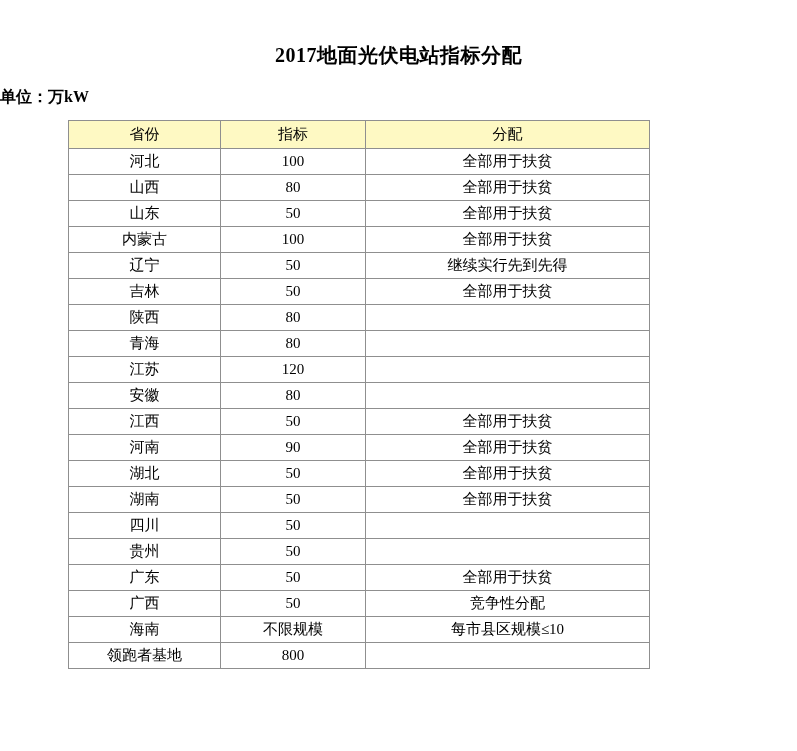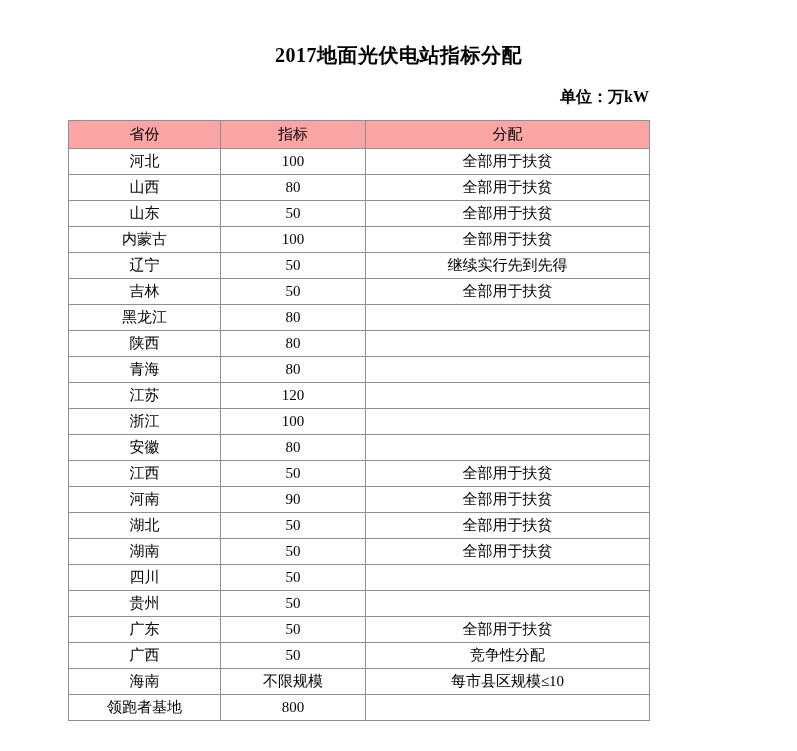--- a/index.html
+++ b/index.html
@@ -23,21 +23,21 @@
   }
   .doc-title {
     text-align: center;
     font-size: 20px;
     font-weight: bold;
     letter-spacing: 0.5px;
     margin-top: 42px;
     font-family: "Liberation Serif", "DejaVu Serif", serif;
   }
   .unit-line {
-    text-align: right;
+    text-align: left;
     font-size: 16px;
     font-weight: bold;
     margin-top: 18px;
     padding-right: 148px;
   }
   .table-wrap {
     margin-top: 12px;
     padding-left: 68px;
     padding-right: 68px;
   }
@@ -50,21 +50,21 @@
     border: 1px solid #8f8f8f;
     height: 25px;
     font-size: 15px;
     text-align: center;
     vertical-align: middle;
     padding: 0;
     font-weight: normal;
     font-family: "Liberation Serif", "DejaVu Serif", serif;
   }
   table.alloc thead th {
-    background: #fca5a5;
+    background: #fef9c3;
     font-weight: normal;
     height: 27px;
   }
   col.c-prov { width: 152px; }
   col.c-idx  { width: 145px; }
   col.c-alloc{ width: 284px; }
 </style>
 </head>
 <body>
 
@@ -113,42 +113,32 @@
             <td>辽宁</td>
             <td>50</td>
             <td>继续实行先到先得</td>
           </tr>
           <tr>
             <td>吉林</td>
             <td>50</td>
             <td>全部用于扶贫</td>
           </tr>
           <tr>
-            <td>黑龙江</td>
-            <td>80</td>
-            <td></td>
-          </tr>
-          <tr>
             <td>陕西</td>
             <td>80</td>
             <td></td>
           </tr>
           <tr>
             <td>青海</td>
             <td>80</td>
             <td></td>
           </tr>
           <tr>
             <td>江苏</td>
             <td>120</td>
-            <td></td>
-          </tr>
-          <tr>
-            <td>浙江</td>
-            <td>100</td>
             <td></td>
           </tr>
           <tr>
             <td>安徽</td>
             <td>80</td>
             <td></td>
           </tr>
           <tr>
             <td>江西</td>
             <td>50</td>

